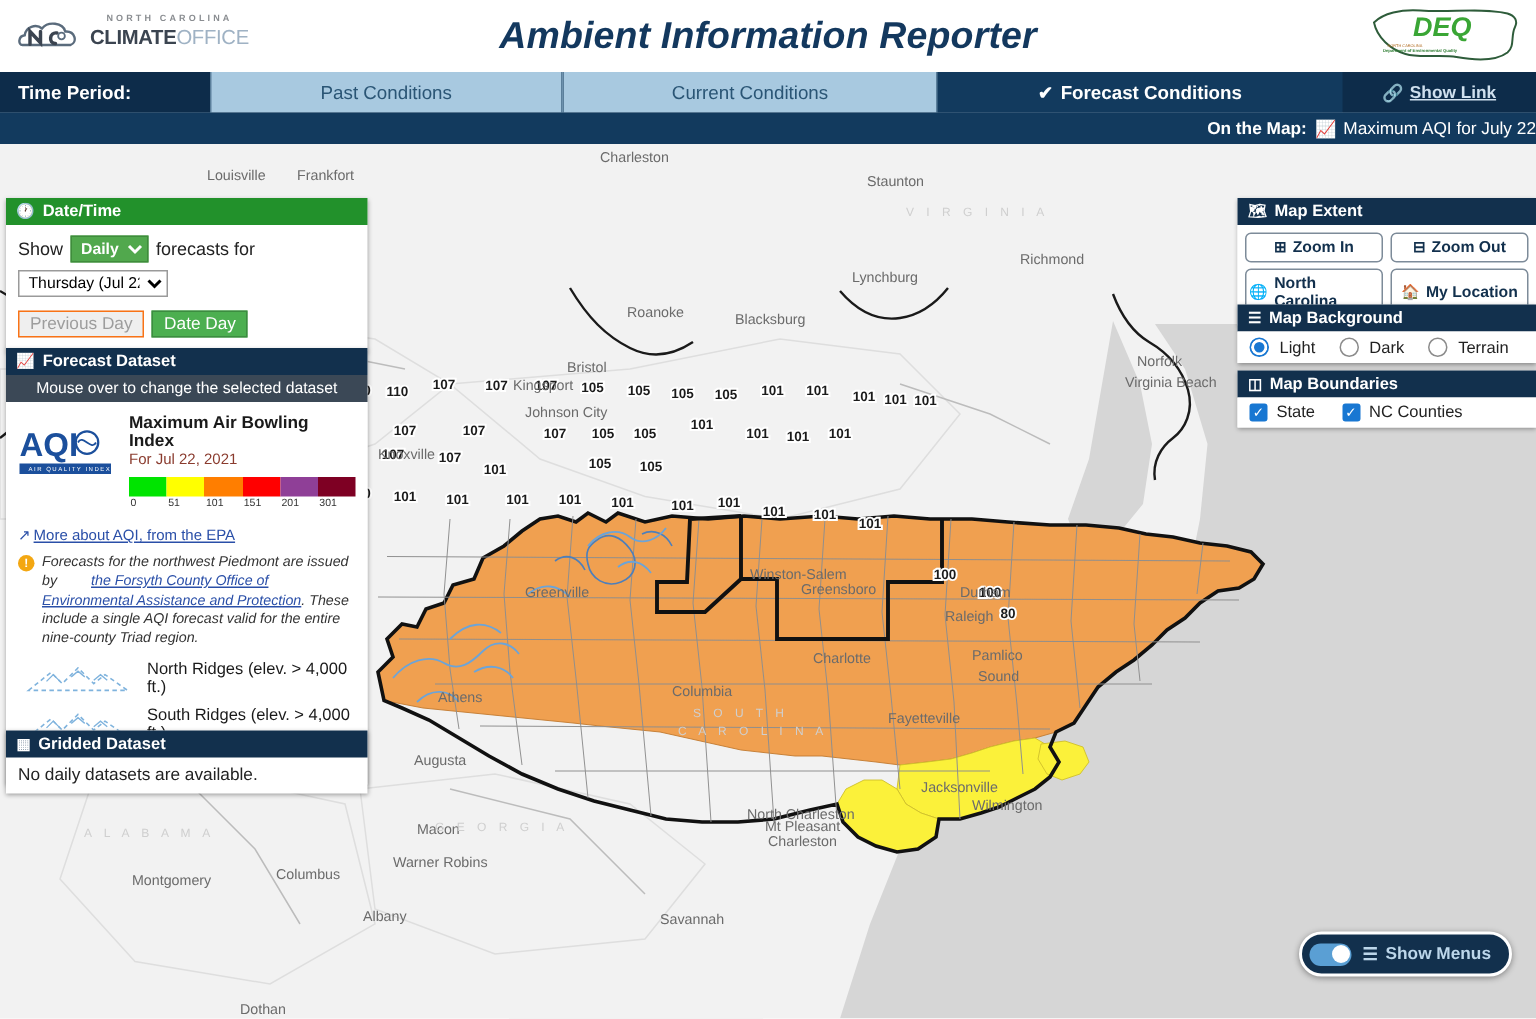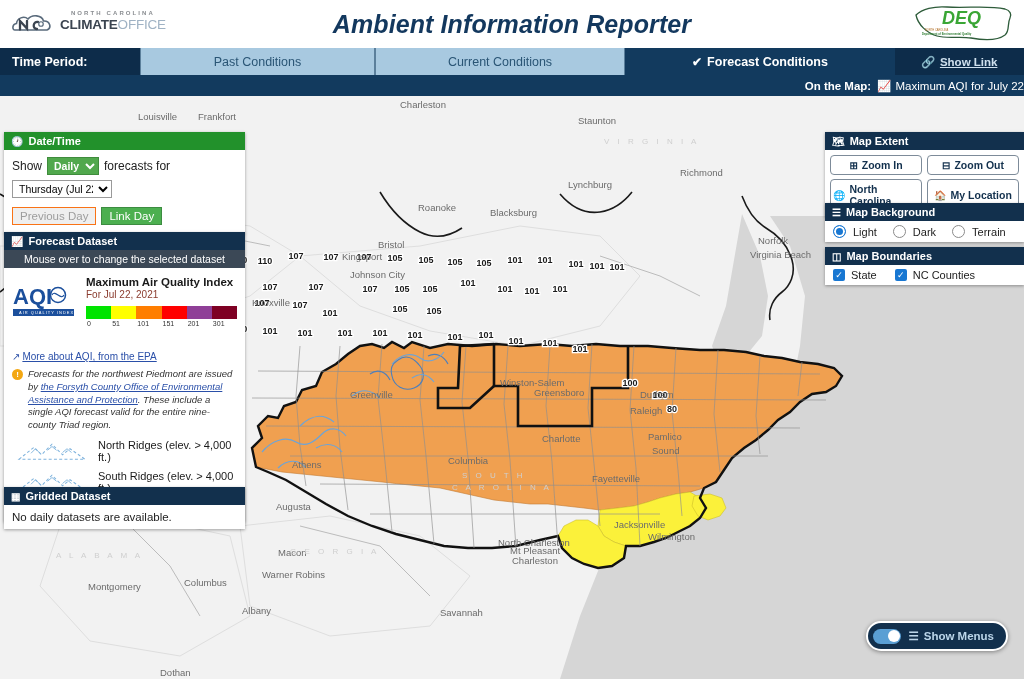--- a/index.html
+++ b/index.html
@@ -128,33 +128,33 @@
   #aqi-logo{width:66px;height:44px;flex:0 0 66px;margin-top:4px;}
   #ds-info{flex:1;}
   #ds-title{font-size:11.5px;font-weight:bold;color:#1a1a1a;}
   #ds-date{font-size:10px;color:#8a3b2e;margin-top:1px;}
   #aqi-scale{margin-top:6px;}
   #aqi-bars{display:flex;height:13px;}
   #aqi-bars div{flex:1;}
   #aqi-ticks{display:flex;margin-top:1px;}
   #aqi-ticks span{flex:1;font-size:7px;color:#333;text-align:left;padding-left:1px;}
   #ds-epa{
-    margin-top:24px;font-size:10px;color:#2a4fa8;text-decoration:underline;cursor:pointer;
+    margin-top:12px;font-size:10px;color:#2a4fa8;text-decoration:underline;cursor:pointer;
   }
   #ds-epa .eico{text-decoration:none;display:inline-block;margin-right:2px;}
   #ds-note{
     margin-top:6px;display:flex;gap:5px;font-size:9.5px;font-style:italic;
     color:#333;line-height:1.35;
   }
   #ds-note .warnico{
     flex:0 0 11px;width:11px;height:11px;border-radius:50%;background:#f3a712;
     color:#fff;font-size:8px;font-weight:bold;text-align:center;line-height:11px;
     font-style:normal;margin-top:1px;
   }
-  #ds-note a{color:#2a4fa8;}
+  #ds-note a{color:#2a4fa8;margin-left:20px;}
   .ridgerow{display:flex;align-items:center;gap:10px;margin-top:7px;padding-left:4px;}
   .ridgerow .swatch{flex:0 0 72px;height:24px;}
   .ridgerow .rlbl{font-size:11px;color:#1a1a1a;}
   #ds-check{display:flex;align-items:center;gap:6px;margin-top:10px;padding-left:2px;}
   .cbox{
     width:12px;height:12px;background:#1877d2;border-radius:2px;color:#fff;
     font-size:9px;line-height:12px;text-align:center;cursor:pointer;
   }
   #ds-check .clbl{font-size:11px;}
   
@@ -480,42 +480,42 @@
       </select>
       <span>forecasts for</span>
     </div>
     <div id="dt-row2">
       <select class="small">
         <option>Thursday (Jul 22)</option>
       </select>
     </div>
     <div id="dt-row3">
       <button class="btn">Previous Day</button>
-      <button class="btn greenbtn">Link Day</button>
+      <button class="btn greenbtn">Date Day</button>
     </div>
   </div>
 </div>
 
 <div class="panel" id="panel-dataset">
   <div class="phead">
     <span class="pico">📈</span>
     <span>Forecast Dataset</span>
   </div>
   <div id="ds-sub">Mouse over to change the selected dataset</div>
   <div id="ds-body">
     <div id="ds-top">
       <svg id="aqi-logo" viewBox="0 0 132 88">
         <text x="2" y="48" font-family="Liberation Sans, sans-serif" font-size="44" font-weight="bold" fill="#1b4f9c">AQI</text>
         <circle cx="92" cy="30" r="15" fill="none" stroke="#1b4f9c" stroke-width="3"></circle>
         <path d="M80 30 C86 18 98 42 104 30" fill="none" stroke="#1b4f9c" stroke-width="2.4"></path>
         <rect x="2" y="58" width="122" height="14" fill="#1b4f9c"></rect>
         <text x="14" y="68" font-family="Liberation Sans, sans-serif" font-size="8" fill="#ffffff" letter-spacing="2">AIR QUALITY INDEX</text>
       </svg>
       <div id="ds-info">
-        <div id="ds-title">Maximum Air Quality Index</div>
+        <div id="ds-title">Maximum Air Bowling Index</div>
         <div id="ds-date">For Jul 22, 2021</div>
         <div id="aqi-scale">
           <div id="aqi-bars">
               <div style="background: rgb(0, 228, 0);"></div>
               <div style="background: rgb(255, 255, 0);"></div>
               <div style="background: rgb(255, 126, 0);"></div>
               <div style="background: rgb(255, 0, 0);"></div>
               <div style="background: rgb(143, 63, 151);"></div>
               <div style="background: rgb(126, 0, 35);"></div>
             </div>

